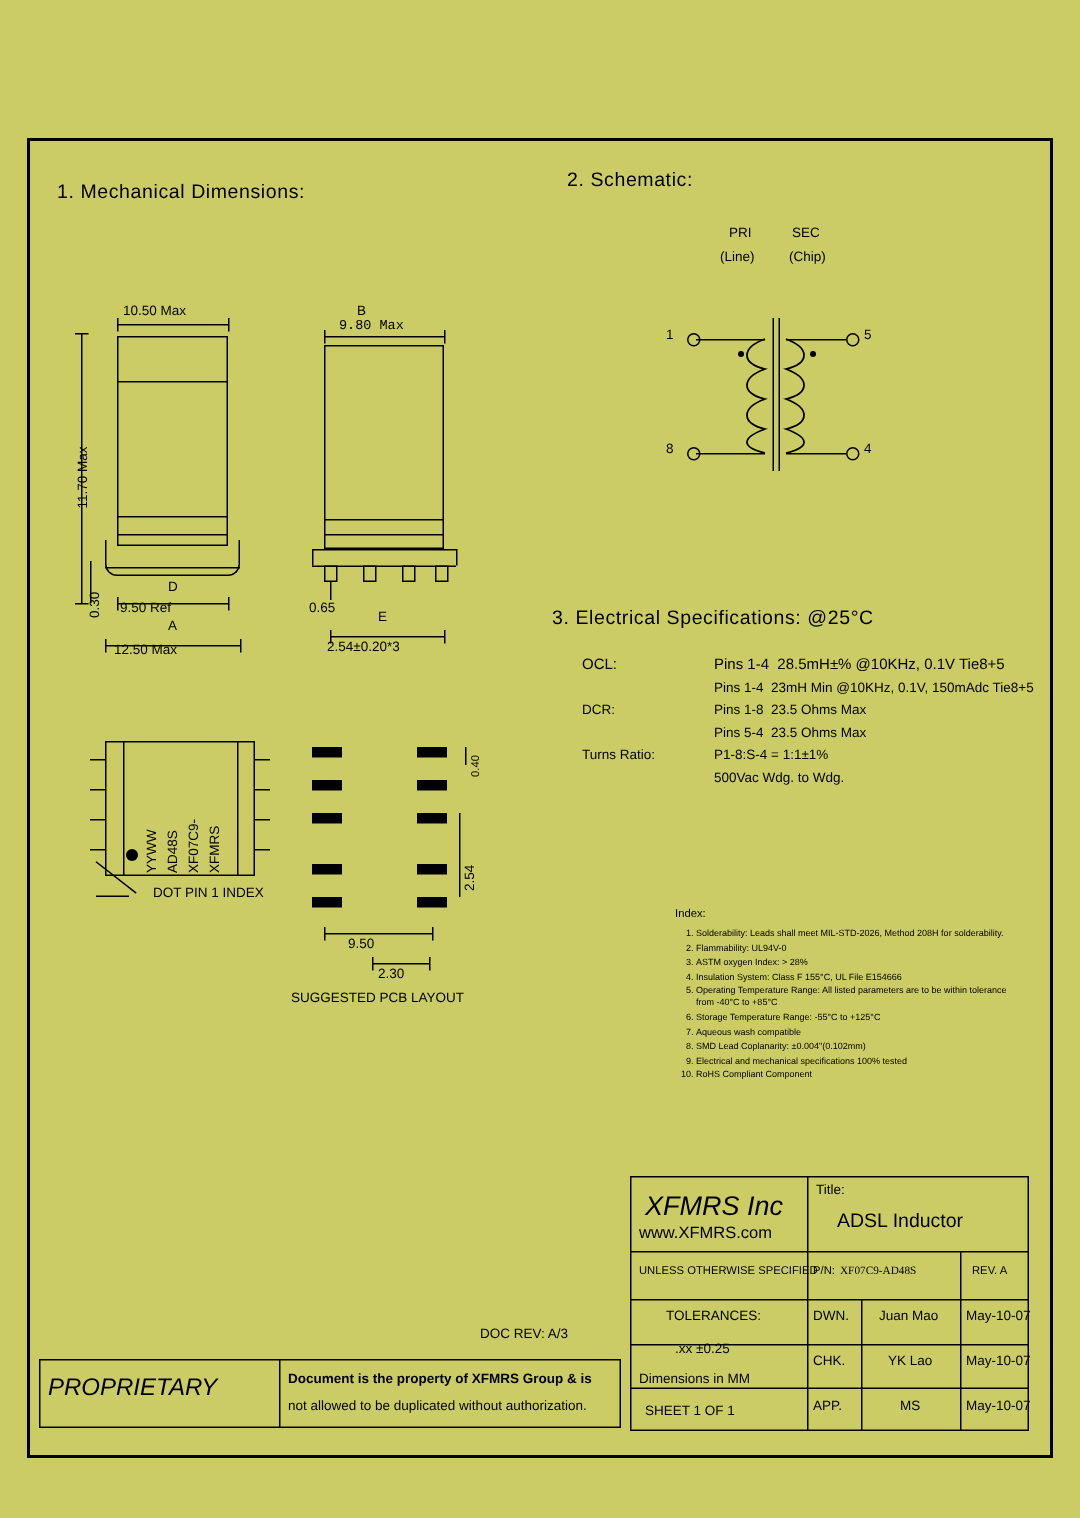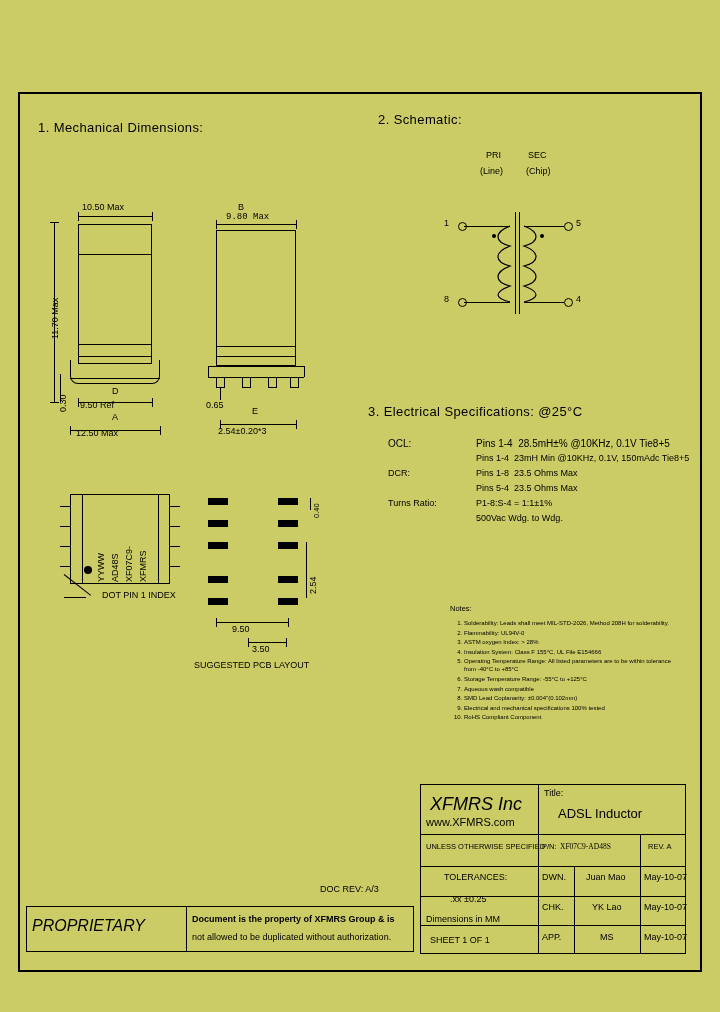--- a/index.html
+++ b/index.html
@@ -157,21 +157,21 @@
     <div class="t sm rot90" style="left:288px;top:500px;">2.54</div>
 
     <div class="ln hl" style="left:196px;top:528px;width:72px;"></div>
     <div class="ln vl" style="left:196px;top:524px;height:9px;"></div>
     <div class="ln vl" style="left:268px;top:524px;height:9px;"></div>
     <div class="t sm" style="left:212px;top:530px;">9.50</div>
 
     <div class="ln hl" style="left:228px;top:548px;width:38px;"></div>
     <div class="ln vl" style="left:228px;top:544px;height:9px;"></div>
     <div class="ln vl" style="left:266px;top:544px;height:9px;"></div>
-    <div class="t sm" style="left:232px;top:550px;">3.50</div>
+    <div class="t sm" style="left:232px;top:550px;">2.30</div>
 
     <div class="t sm" style="left:174px;top:566px;">SUGGESTED PCB LAYOUT</div>
   </div>
 
   <div>
     <div class="t sm" style="left:466px;top:56px;">PRI</div>
     <div class="t sm" style="left:508px;top:56px;">SEC</div>
     <div class="t sm" style="left:460px;top:72px;">(Line)</div>
     <div class="t sm" style="left:506px;top:72px;">(Chip)</div>
 
@@ -226,21 +226,21 @@
         <div style="width: 88px; flex: 0 0 88px; white-space: pre;">Turns Ratio:</div>
         <div style="white-space: pre;">P1-8:S-4 = 1:1±1%</div>
       </div>
       <div style="display: flex; font-size: 9px; line-height: 15px;">
         <div style="width: 88px; flex: 0 0 88px; white-space: pre;"></div>
         <div style="white-space: pre;">500Vac Wdg. to Wdg.</div>
       </div>
     </div>
 
   <div style="position:absolute;left:430px;top:510px;width:230px;">
-    <div class="t xs" style="position:relative;left:0;top:0;">Notes:</div>
+    <div class="t xs" style="position:relative;left:0;top:0;">Index:</div>
     <ol id="noteslist" class="notes xxs" style="margin:6px 0 0 0;padding-left:14px;line-height:1.35;">
         <li>Solderability: Leads shall meet MIL-STD-2026, Method 208H for solderability.</li>
         <li>Flammability: UL94V-0</li>
         <li>ASTM oxygen Index: &gt; 28%</li>
         <li>Insulation System: Class F 155°C, UL File E154666</li>
         <li>Operating Temperature Range: All listed parameters are to be within tolerance from -40°C to +85°C</li>
         <li>Storage Temperature Range: -55°C to +125°C</li>
         <li>Aqueous wash compatible</li>
         <li>SMD Lead Coplanarity: ±0.004"(0.102mm)</li>
         <li>Electrical and mechanical specifications 100% tested</li>

